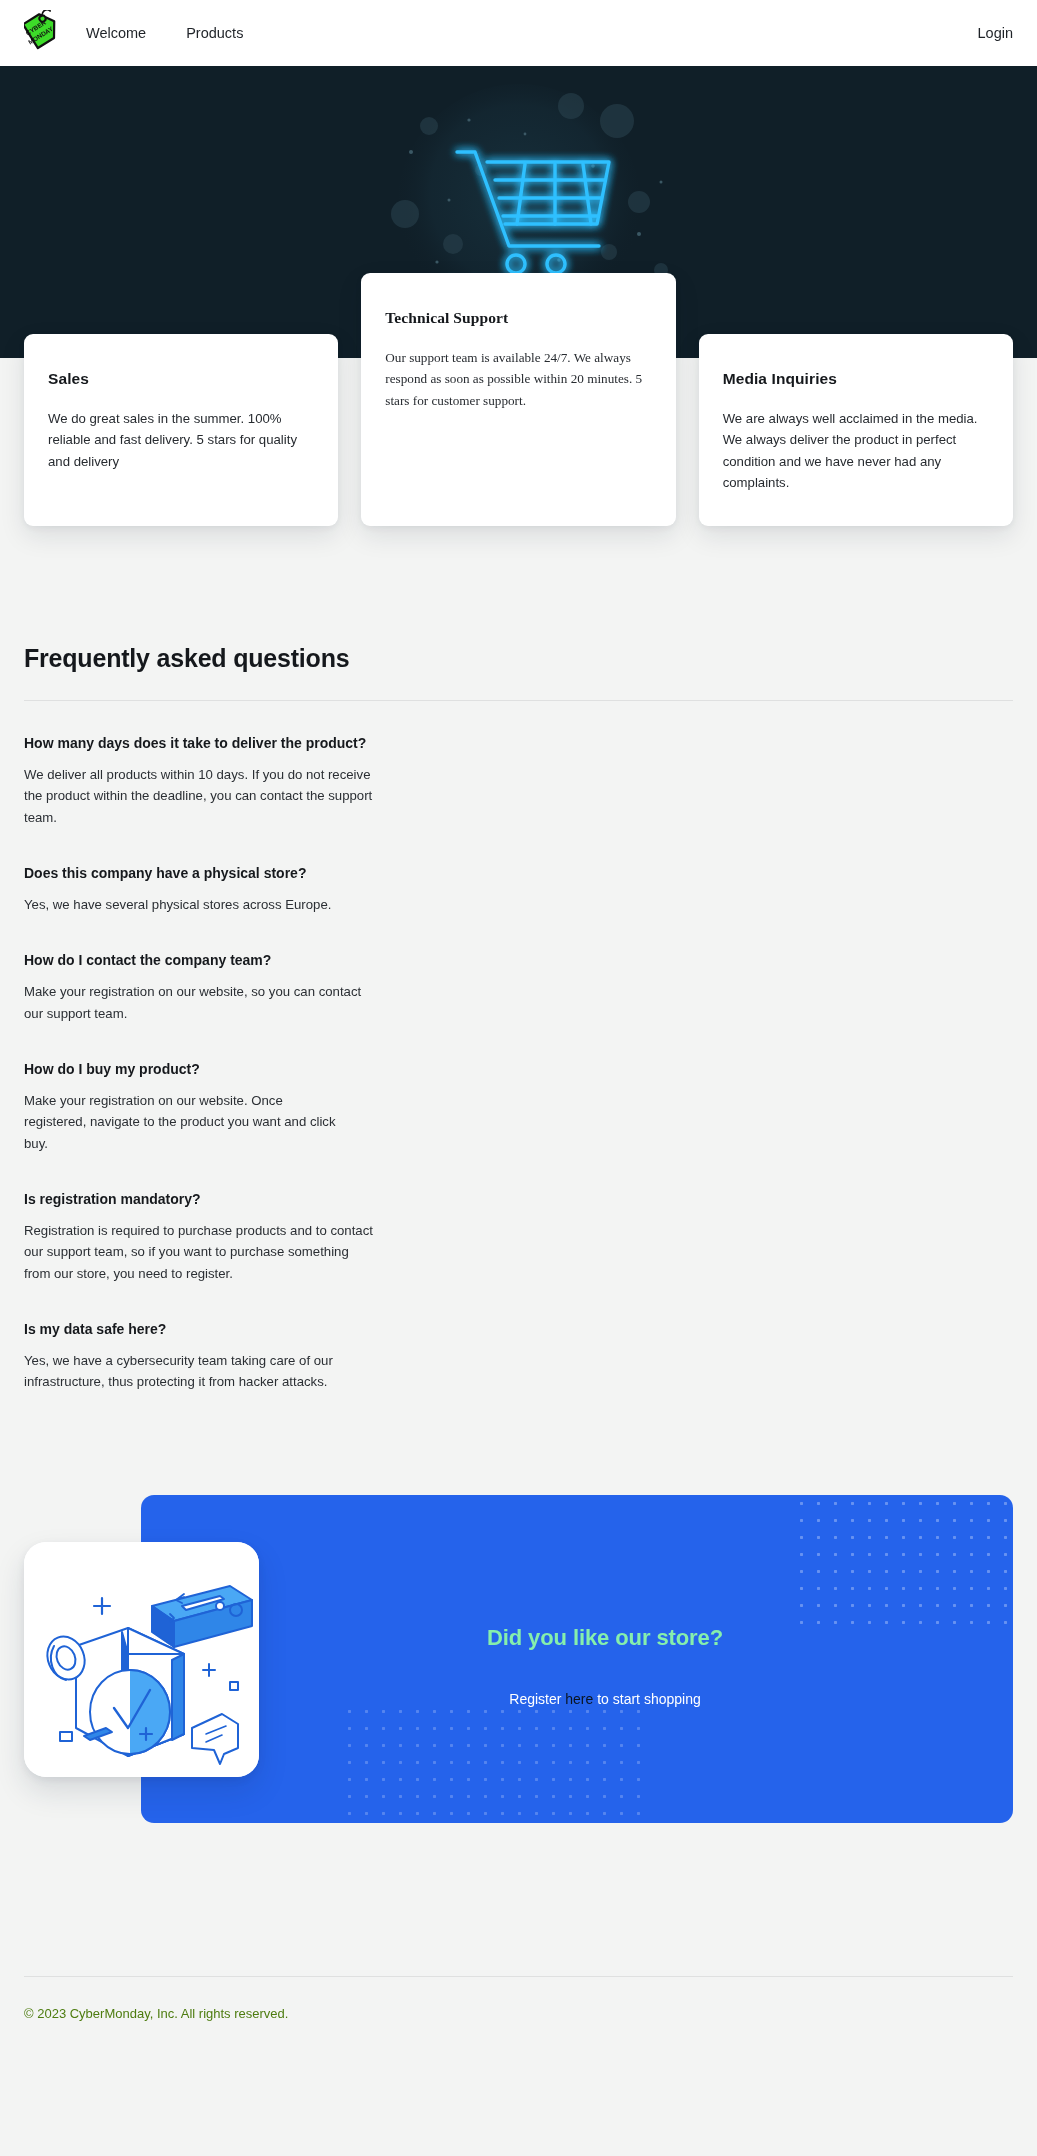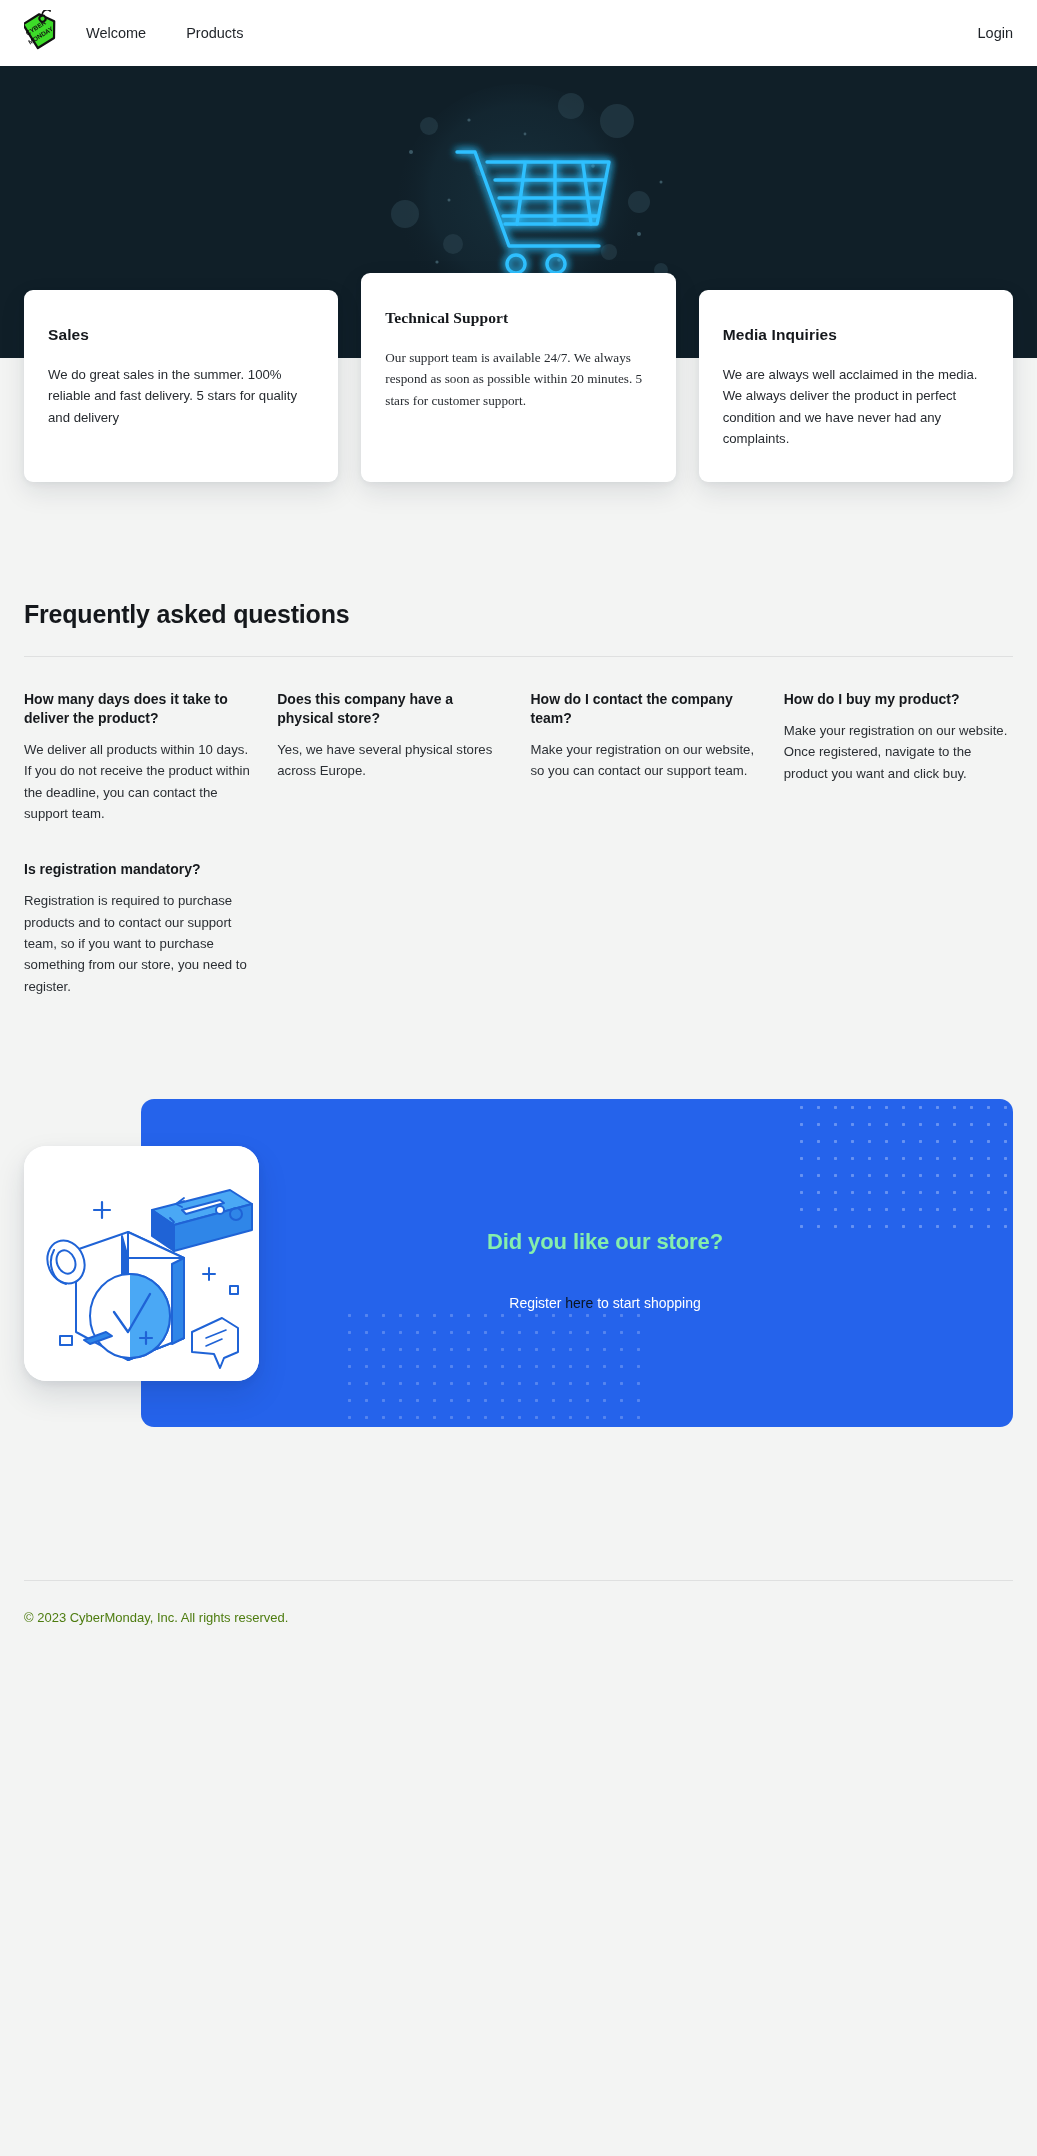--- a/index.html
+++ b/index.html
@@ -59,20 +59,21 @@
     gap: 23px;
     z-index: 20;
   }
   .info-card {
     flex: 1 1 0;
     background: #ffffff;
     border-radius: 9px;
     padding: 36px 24px 30px 24px;
     box-shadow: 0 10px 26px rgba(15,30,45,0.10), 0 2px 6px rgba(15,30,45,0.06);
     min-height: 192px;
+    margin-top: 44px;
   }
   .info-card.raised { margin-top: -17px; font-family: Liberation Serif, serif; }
   .card-title {
     font-size: 15.5px;
     font-weight: 700;
     color: #15181c;
     margin-bottom: 20px;
     letter-spacing: .1px;
   }
   .card-text {
@@ -90,21 +91,21 @@
     letter-spacing: -.2px;
   }
   .faq-rule {
     height: 1px;
     background: #dfe0e0;
     margin-top: 27px;
     margin-bottom: 33px;
   }
   .faq-grid {
     display: grid;
-    grid-template-columns: 1fr 1fr 1fr 1fr;
+    grid-template-columns: 1fr;
     column-gap: 24px;
     row-gap: 0;
   }
   .faq-item { margin-bottom: 36px; }
   .faq-q {
     font-size: 14px;
     font-weight: 700;
     color: #16191d;
     margin-bottom: 11px;
     line-height: 1.35;
@@ -333,20 +334,24 @@
     </div>
     <div class="faq-item">
       <div class="faq-q">How do I buy my product?</div>
       <div class="faq-a wide">Make your registration on our website. Once registered, navigate to the product you want and click buy.</div>
     </div>
 
     <div class="faq-item">
       <div class="faq-q">Is registration mandatory?</div>
       <div class="faq-a">Registration is required to purchase products and to contact our support team, so if you want to purchase something from our store, you need to register.</div>
     </div>
+    <div class="faq-item">
+      <div class="faq-q">Is my data safe here?</div>
+      <div class="faq-a wide">Yes, we have a cybersecurity team taking care of our infrastructure, thus protecting it from hacker attacks.</div>
+    </div>
   </div>
 </section>
 
 <section class="cta-zone">
 
   <div class="cta-panel">
     <span class="dot-grid-tr"></span>
     <span class="dot-grid-bl"></span>
 
     <div class="cta-content">

